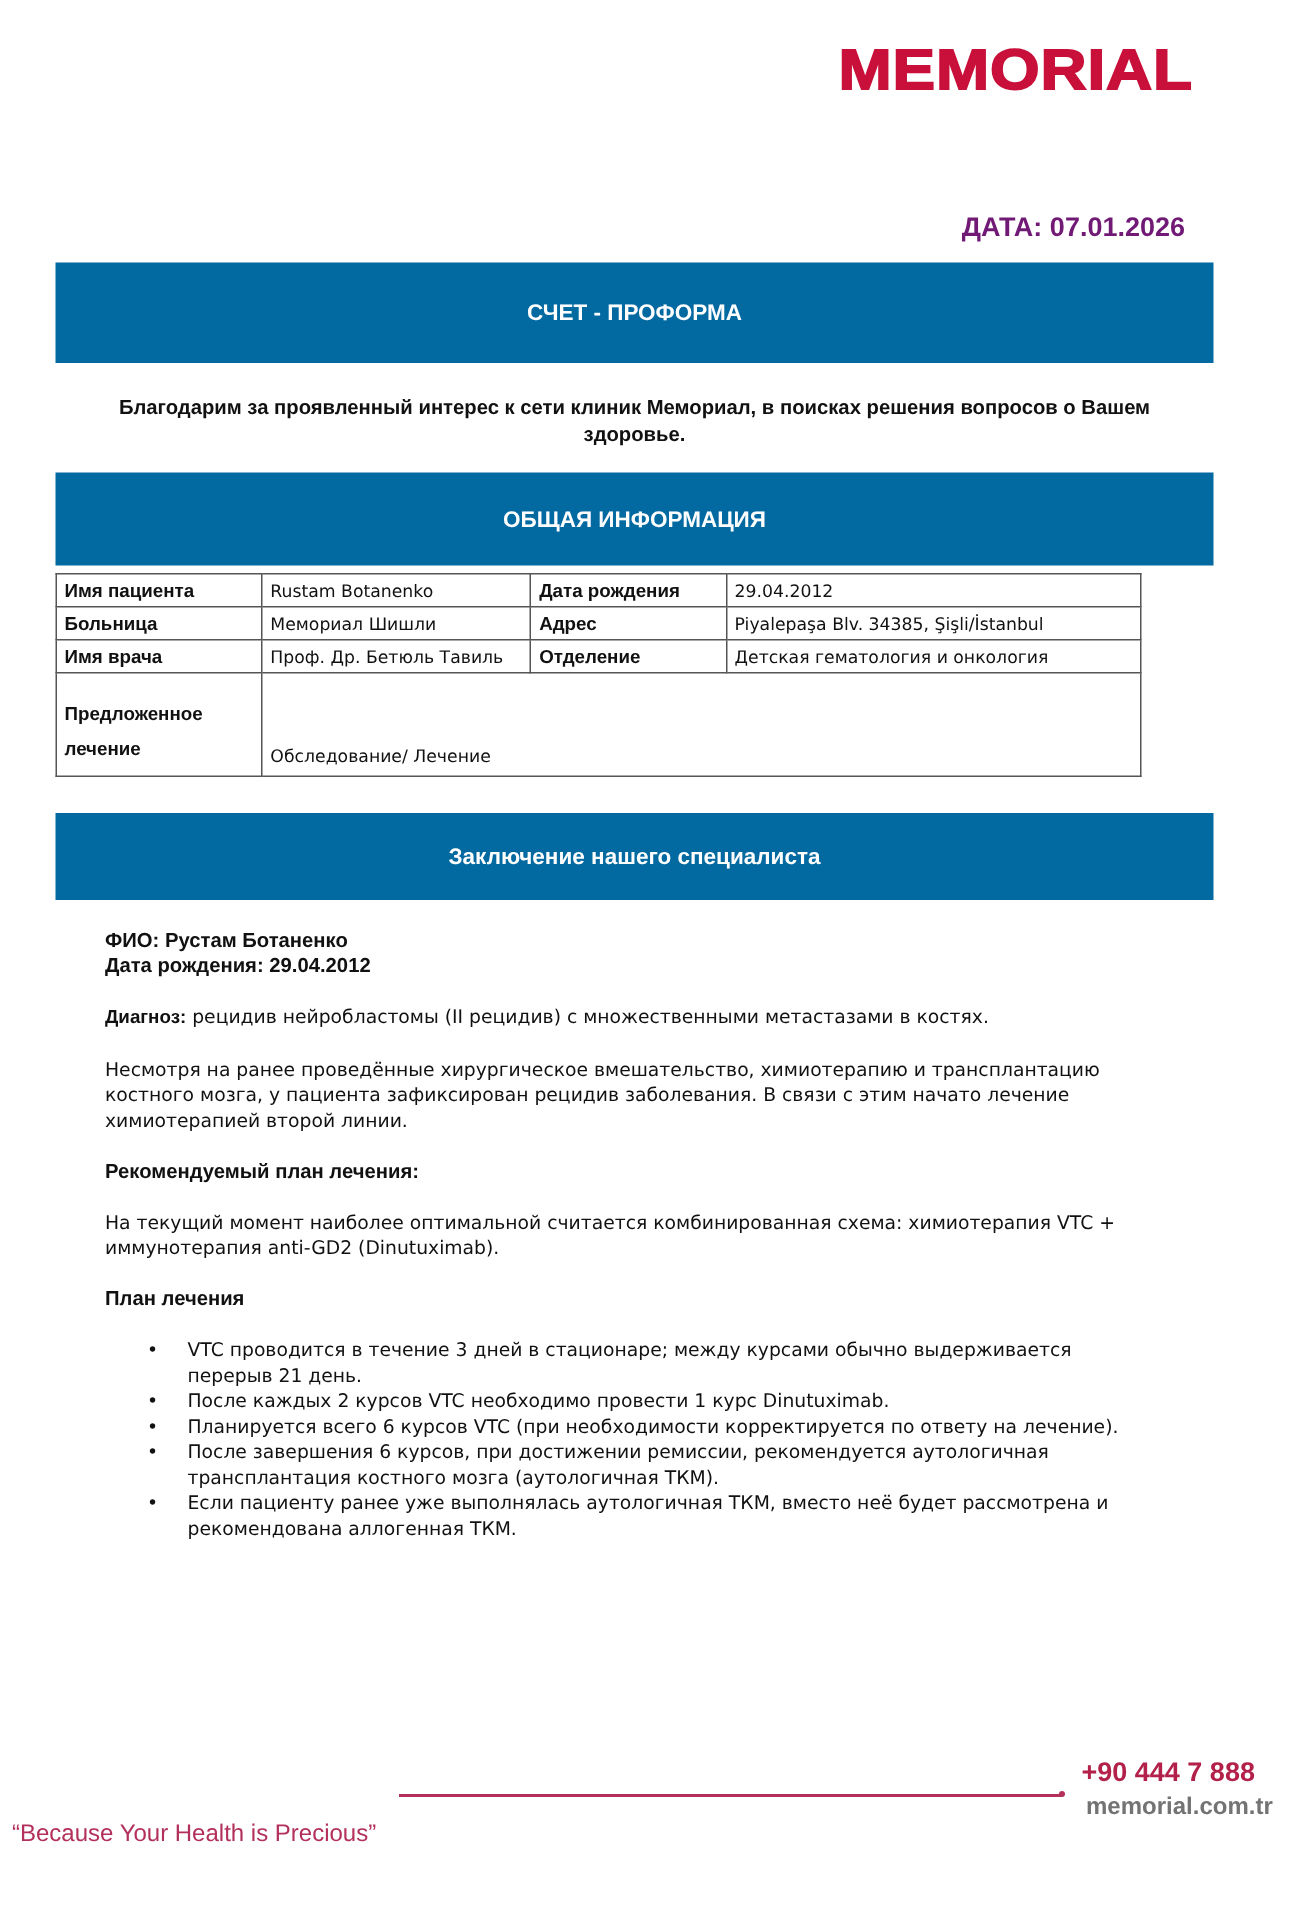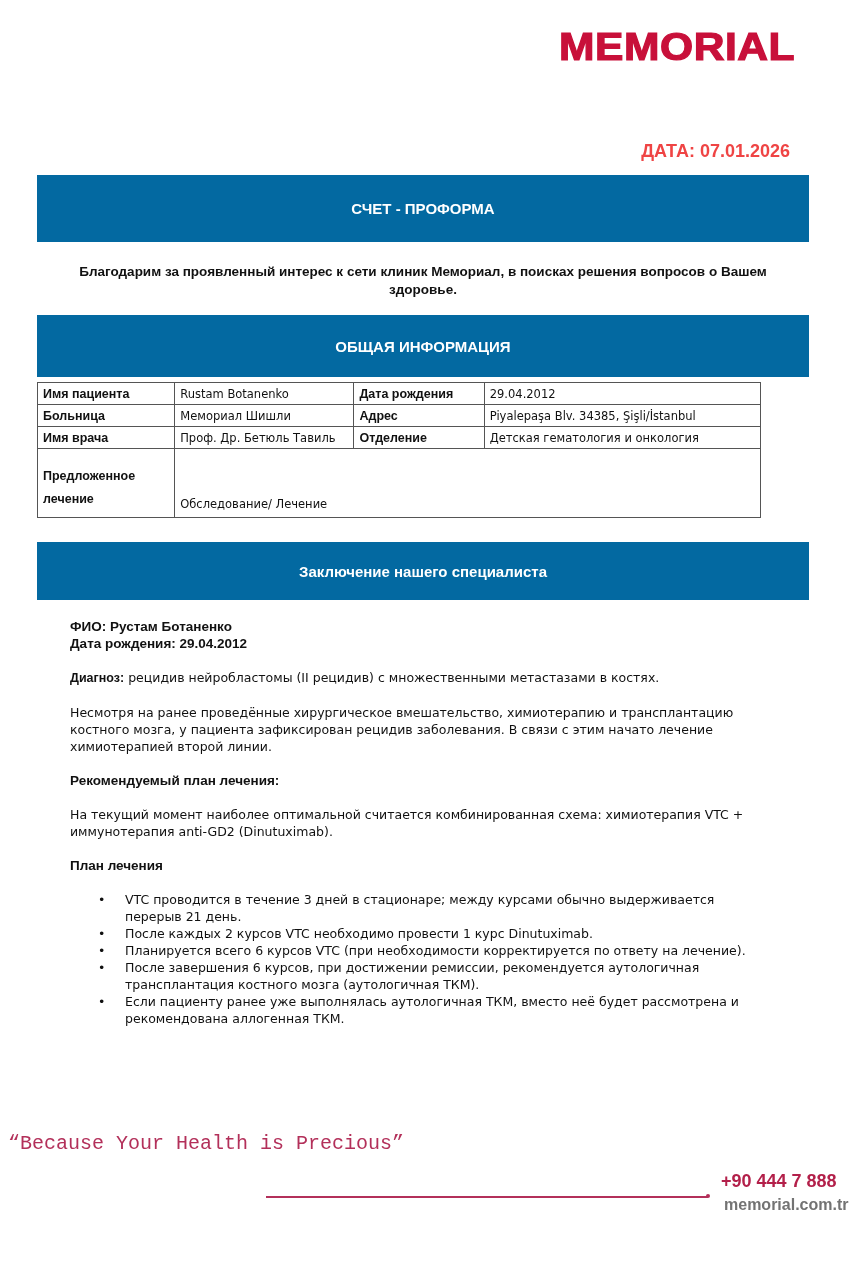--- a/index.html
+++ b/index.html
@@ -9,21 +9,21 @@
   .logo {
     position: absolute; left: 559px; top: 26px;
     font-family: "Liberation Sans", sans-serif; font-weight: 900;
     font-size: 38px; letter-spacing: 0.5px; color: #c8103a;
     transform: scaleX(1.12); transform-origin: left top;
     -webkit-text-stroke: 1.2px #c8103a;
   }
   .date {
     position: absolute; right: 72px; top: 141px;
     font-family: "Liberation Sans", sans-serif; font-weight: bold;
-    font-size: 18px; color: #ef4444;
+    font-size: 18px; color: #701a75;
   }
   .band {
     position: absolute; left: 37px; width: 772px;
     background: #0369a1; color: #fff;
     display: flex; align-items: center; justify-content: center;
     font-family: "Liberation Sans", sans-serif; font-weight: bold; font-size: 15px;
   }
   .band.b1 { top: 175px; height: 67px; }
   .band.b2 { top: 315px; height: 62px; }
   .band.b3 { top: 542px; height: 58px; }
@@ -53,22 +53,22 @@
   }
   .concl .hdr { font-weight: bold; font-family: "Liberation Sans", sans-serif; font-size: 13.5px; }
   .concl p { margin: 0; }
   .concl .gap { height: 17px; }
   .concl b { font-family: "Liberation Sans", sans-serif; }
   .concl ul { list-style: none; margin-top: 17px; padding-left: 0; }
   .concl li { position: relative; padding-left: 55px; }
   .concl li .dot { position: absolute; left: 28px; top: 0; }
 
   .footer-slogan {
-    position: absolute; left: 8px; top: 1132px;
-    font-family: Liberation Mono, monospace; font-size: 20px; color: #b3305a;
+    position: absolute; left: 8px; top: 1214px;
+    font-family: Liberation Sans, sans-serif; font-size: 16px; color: #b3305a;
   }
   .footer-line {
     position: absolute; left: 266px; top: 1196px; width: 442px; height: 1.5px; background: #b3305a;
   }
   .footer-arrow {
     position: absolute; left: 706px; top: 1194px; width: 4px; height: 4px; background: #b3305a; border-radius: 50%;
   }
   .footer-phone {
     position: absolute; left: 721px; top: 1171px;
     font-family: "Liberation Sans", sans-serif; font-weight: bold; font-size: 18px; color: #b3204a;

